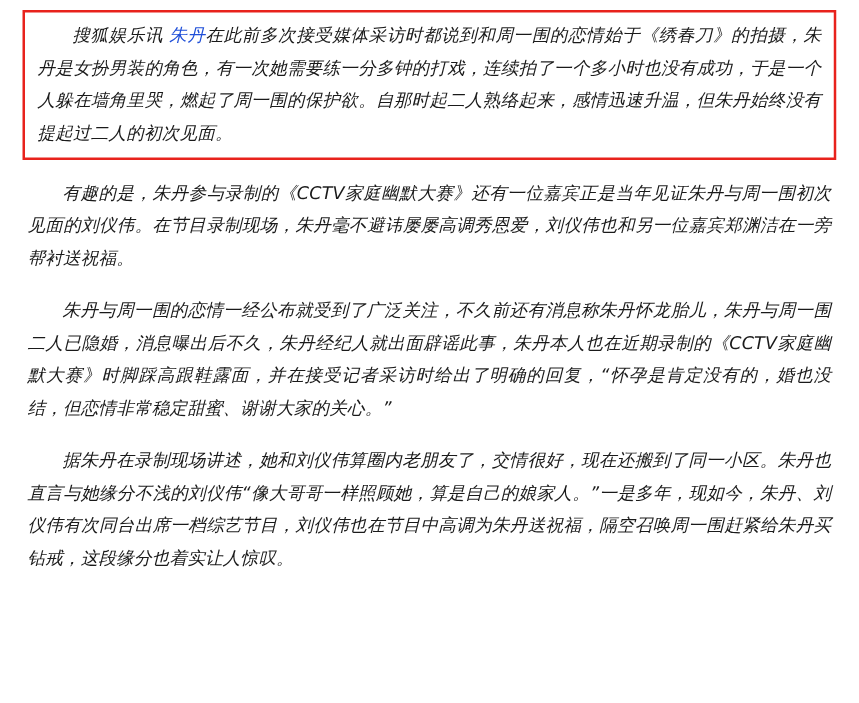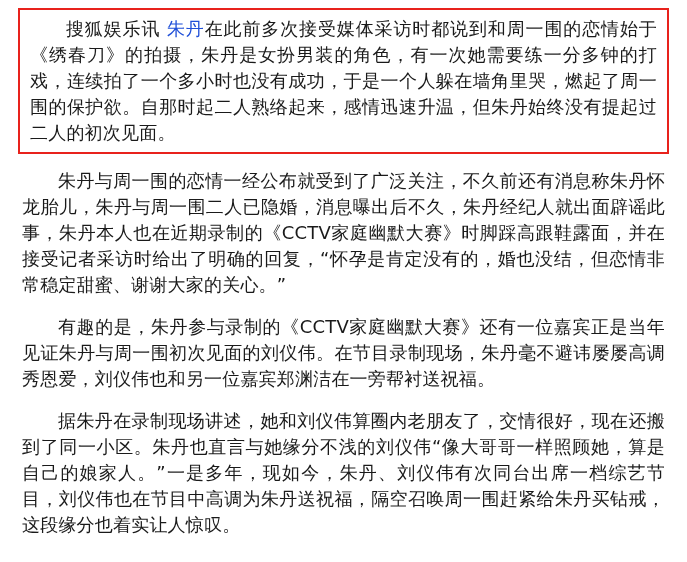--- a/index.html
+++ b/index.html
@@ -15,28 +15,29 @@
     overflow: hidden;
   }
   .page {
     position: relative;
     width: 687px;
     height: 562px;
     box-sizing: border-box;
     padding: 8px 18px 0 18px;
   }
   .para {
-    font-size: 18px;
+    font-size: 14px;
     line-height: 26px;
     text-align: justify;
     text-justify: inter-ideograph;
     text-indent: 2em;
     margin: 0 0 10px 0;
     color: #1a1a1a;
     letter-spacing: 0.2px;
+    font-style: italic;
   }
   .boxed {
     border: 2px solid #e8221c;
     padding: 6px 10px 6px 10px;
     margin: 0 0 14px 0;
     box-sizing: border-box;
   }
   .boxed .para {
     margin: 0;
   }
@@ -57,18 +58,18 @@
 <body>
 
 <div class="page">
 
   <div class="boxed">
     <p class="para"><span>搜狐娱乐讯 </span><span class="hl-name">朱丹</span><span>在此前多次接受媒体采访时都说到和周一围的恋情始于《绣春刀》的拍摄，朱丹是女扮男装的角色，有一次她需要练一分多钟的打戏，连续拍了一个多小时也没有成功，于是一个人躲在墙角里哭，燃起了周一围的保护欲。自那时起二人熟络起来，感情迅速升温，但朱丹始终没有提起过二人的初次见面。</span></p>
   </div>
 
 
   <div class="body-block">
+    <p class="para">有趣的是，朱丹参与录制的《CCTV家庭幽默大赛》还有一位嘉宾正是当年见证朱丹与周一围初次见面的刘仪伟。在节目录制现场，朱丹毫不避讳屡屡高调秀恩爱，刘仪伟也和另一位嘉宾郑渊洁在一旁帮衬送祝福。</p>
     <p class="para">朱丹与周一围的恋情一经公布就受到了广泛关注，不久前还有消息称朱丹怀龙胎儿，朱丹与周一围二人已隐婚，消息曝出后不久，朱丹经纪人就出面辟谣此事，朱丹本人也在近期录制的《CCTV家庭幽默大赛》时脚踩高跟鞋露面，并在接受记者采访时给出了明确的回复，“怀孕是肯定没有的，婚也没结，但恋情非常稳定甜蜜、谢谢大家的关心。”</p>
-    <p class="para">有趣的是，朱丹参与录制的《CCTV家庭幽默大赛》还有一位嘉宾正是当年见证朱丹与周一围初次见面的刘仪伟。在节目录制现场，朱丹毫不避讳屡屡高调秀恩爱，刘仪伟也和另一位嘉宾郑渊洁在一旁帮衬送祝福。</p>
     <p class="para">据朱丹在录制现场讲述，她和刘仪伟算圈内老朋友了，交情很好，现在还搬到了同一小区。朱丹也直言与她缘分不浅的刘仪伟“像大哥哥一样照顾她，算是自己的娘家人。”一是多年，现如今，朱丹、刘仪伟有次同台出席一档综艺节目，刘仪伟也在节目中高调为朱丹送祝福，隔空召唤周一围赶紧给朱丹买钻戒，这段缘分也着实让人惊叹。</p>
   </div>
 
 </div>
 
 </body></html>

